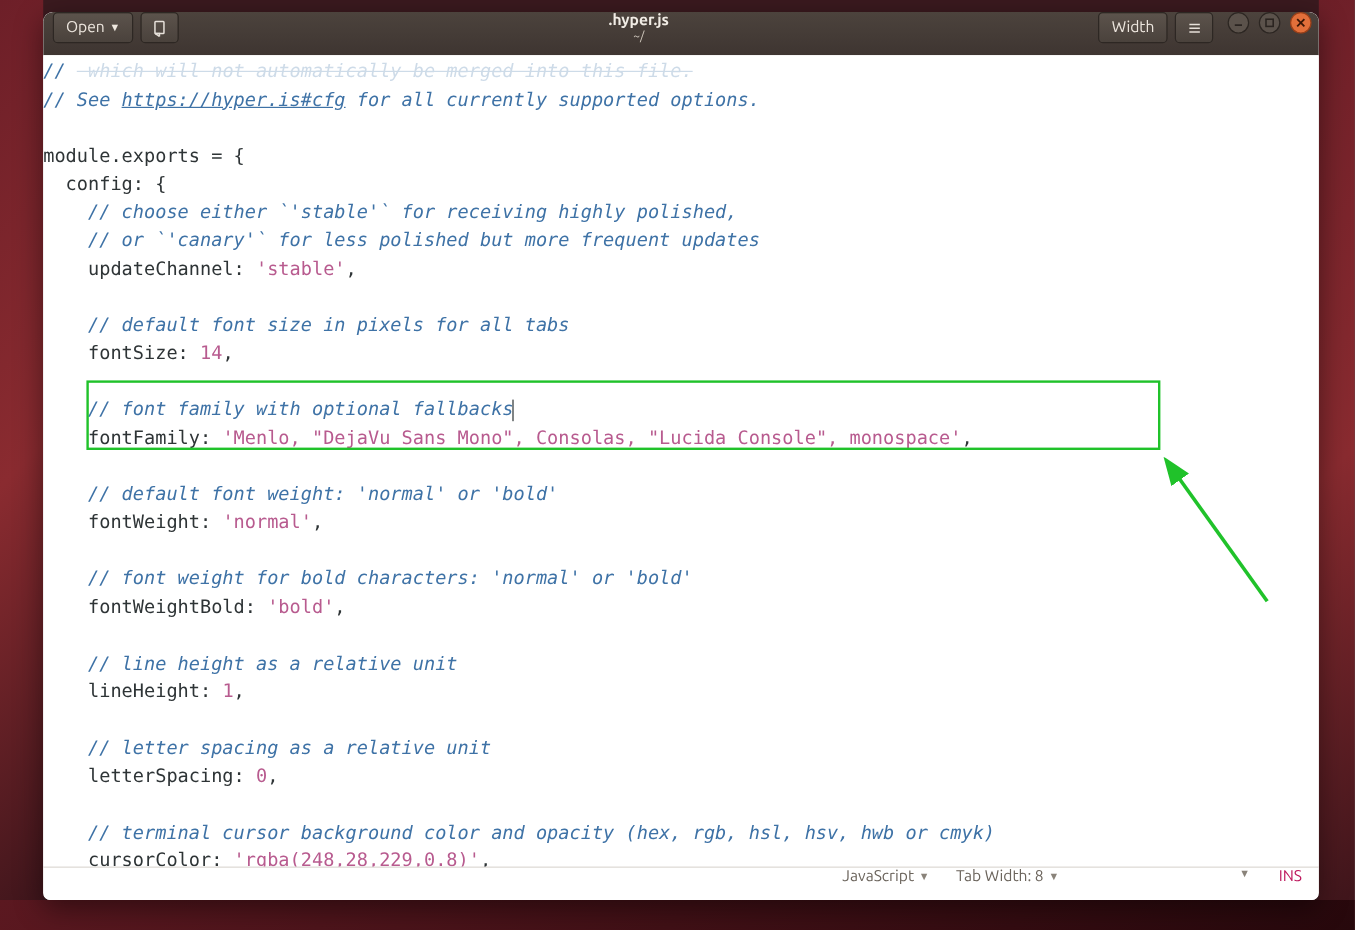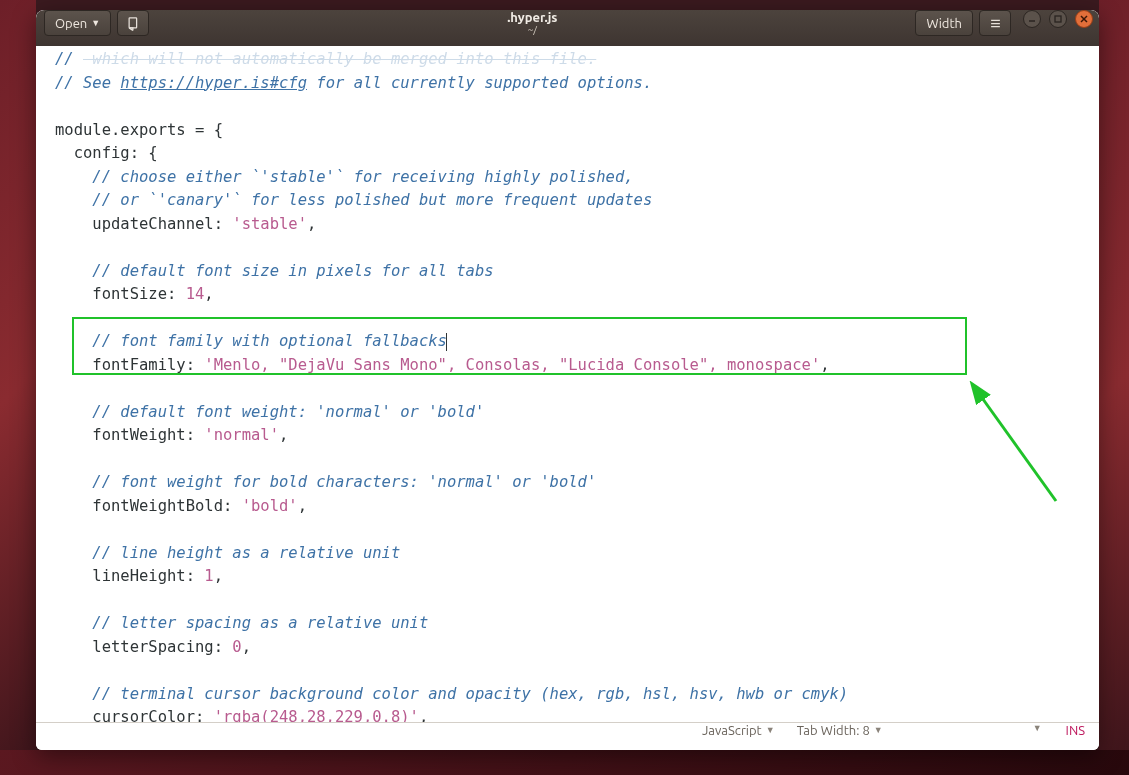--- a/index.html
+++ b/index.html
@@ -80,21 +80,20 @@
     overflow:hidden;
     position:relative;
   }
   pre.code {
     font-family: "DejaVu Sans Mono","Menlo","Consolas",monospace;
     font-size: 15.5px;
     line-height: 23.5px;
     color:#2e3436;
     white-space: pre;
     padding: 2px 0 0 0;
-    margin-left: 19px;
   }
   .cmt  { color:#3e72a6; font-style:italic; }
   .url  { color:#3e72a6; font-style:italic; text-decoration: underline; }
   .str  { color:#b85b8f; }
   .num  { color:#b85b8f; }
   .key  { color:#2e3436; }
   .highlight-box {
     position:absolute;
     border:2px solid #20c22a;
     border-radius:0px;

